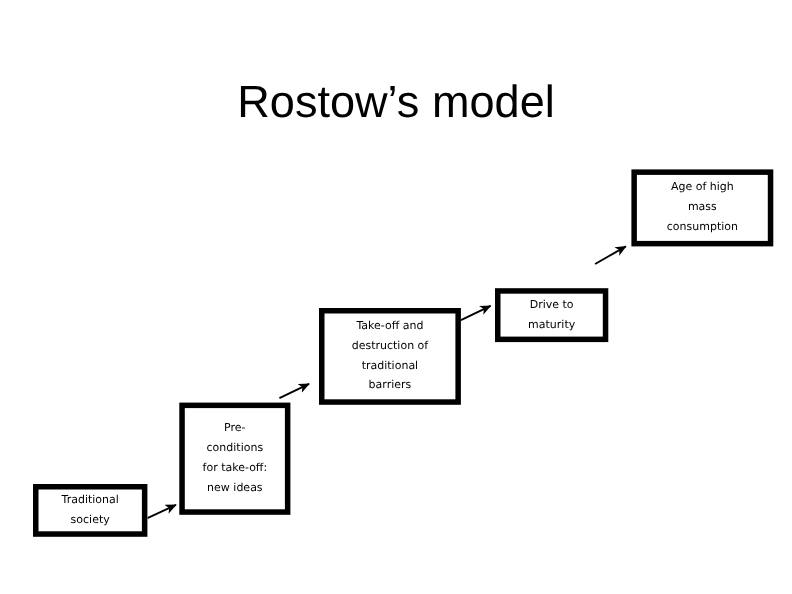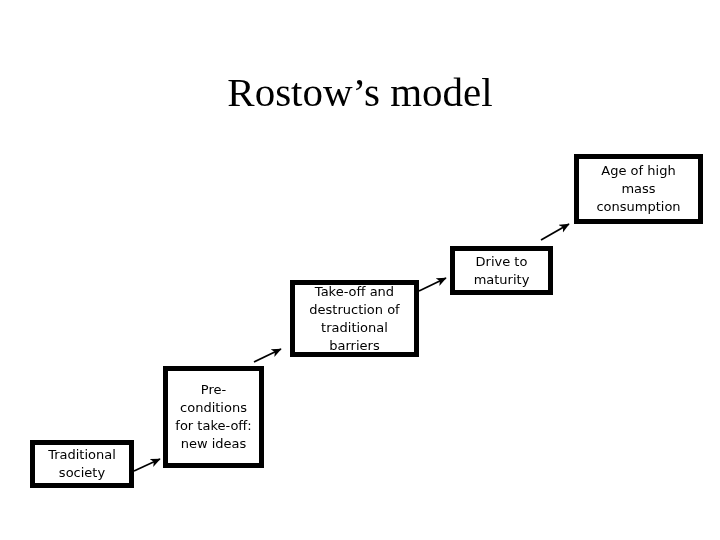--- a/index.html
+++ b/index.html
@@ -15,40 +15,40 @@
     background: #ffffff;
     overflow: hidden;
     font-family: "DejaVu Sans", "Liberation Sans", sans-serif;
   }
   #slide-title {
     position: absolute;
     left: 0;
     top: 68px;
     width: 720px;
     text-align: center;
-    font-family: Liberation Serif, serif;
+    font-family: Liberation Sans, sans-serif;
     font-size: 41px;
     font-weight: normal;
     line-height: 48px;
     color: #000000;
     letter-spacing: 0px;
     white-space: pre;
   }
   .stage-box {
     position: absolute;
     box-sizing: border-box;
     background: #ffffff;
     border: 5px solid #000000;
     color: #000000;
     display: flex;
     align-items: center;
     justify-content: center;
     text-align: center;
     font-family: "DejaVu Sans", "Liberation Sans", sans-serif;
-    font-size: 13px;
+    font-size: 10px;
     line-height: 18px;
     white-space: pre-line;
     padding: 0 2px;
   }
   .arrow-layer {
     position: absolute;
     left: 0;
     top: 0;
     width: 720px;
     height: 540px;
@@ -75,25 +75,25 @@
   </svg>
 
   <div class="stage-box" id="stage-1" style="left: 30px; top: 440px; width: 104px; height: 48px;">Traditional
 society</div>
 
   <div class="stage-box" id="stage-2" style="left: 163px; top: 366px; width: 101px; height: 102px;">Pre-
 conditions
 for take-off:
 new ideas</div>
 
-  <div class="stage-box" id="stage-3" style="left: 290px; top: 280px; width: 129px; height: 77px;">Take-off and
+  <div class="stage-box" id="stage-3" style="left: 290px; top: 280px; width: 129px; height: 88px;">Take-off and
 destruction of
 traditional
 barriers</div>
 
-  <div class="stage-box" id="stage-4" style="left: 450px; top: 246px; width: 103px; height: 49px;">Drive to
+  <div class="stage-box" id="stage-4" style="left: 450px; top: 262px; width: 103px; height: 49px;">Drive to
 maturity</div>
 
   <div class="stage-box" id="stage-5" style="left: 574px; top: 154px; width: 129px; height: 70px;">Age of high
 mass
 consumption</div>
 
 </div>
 
 </body></html>

